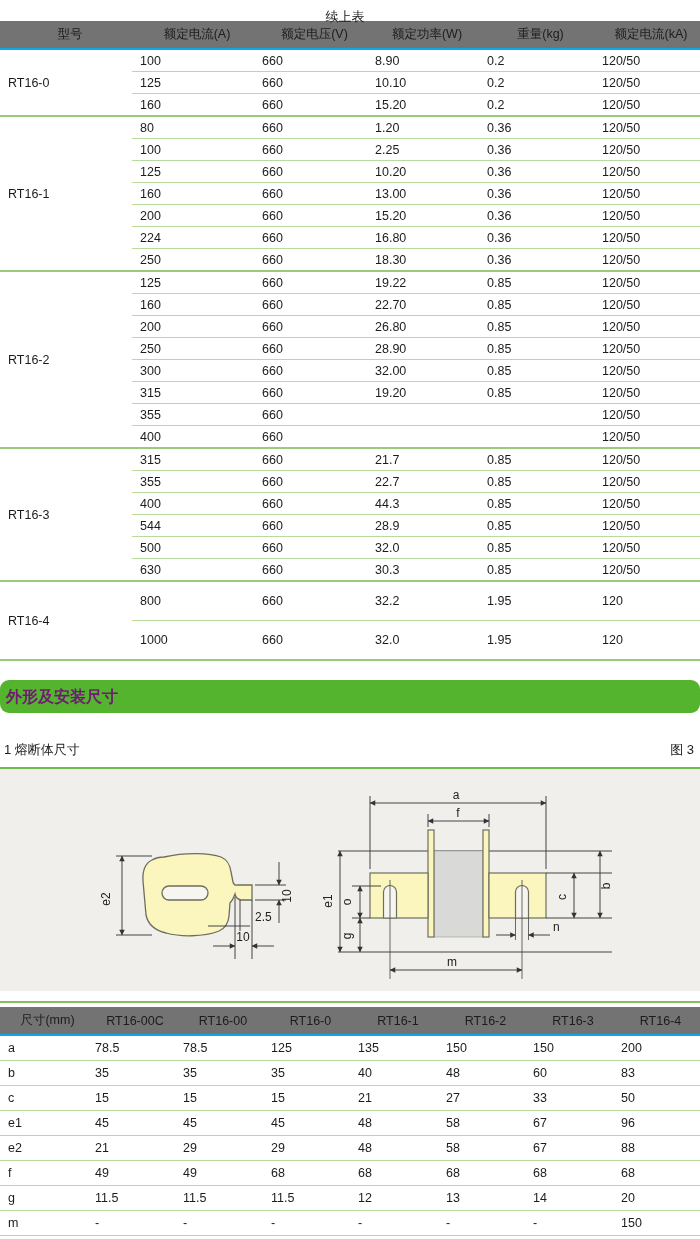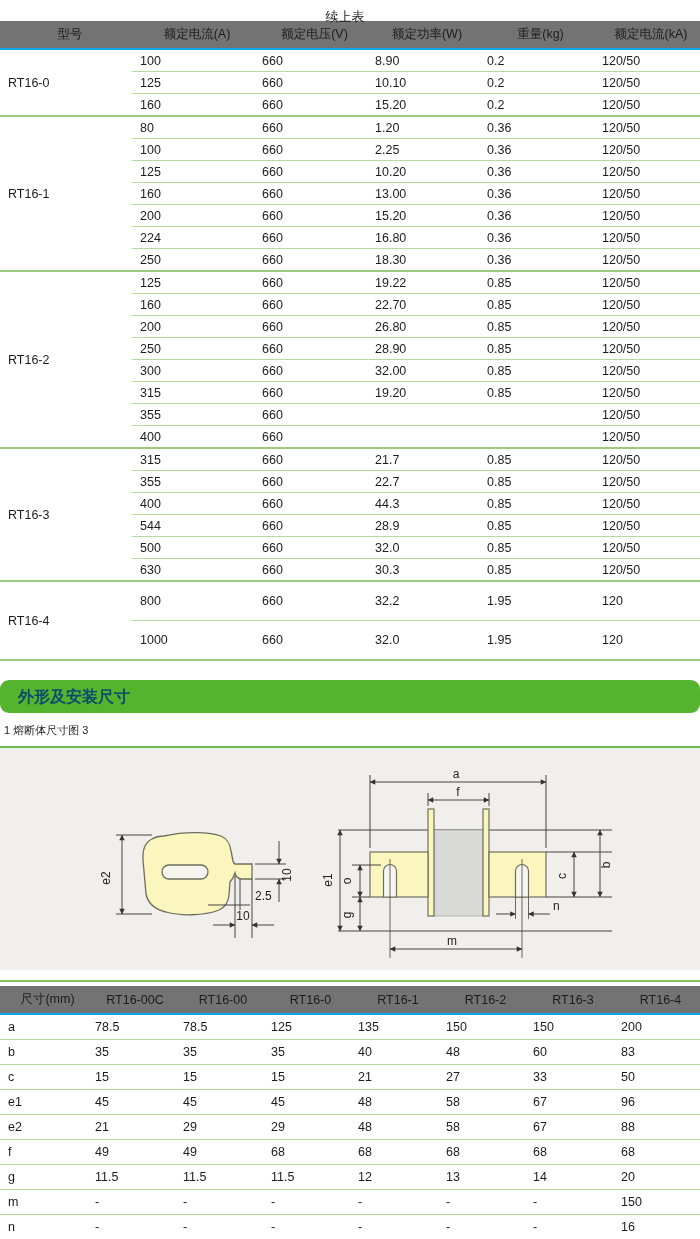--- a/index.html
+++ b/index.html
@@ -7,24 +7,24 @@
         font-family:"Liberation Sans","DejaVu Sans",sans-serif;color:#1c1c1c;}
   .continued{padding:8px 10px 2px 0;text-align:center;font-size:13px;height:18px;box-sizing:border-box;}
   table{border-collapse:collapse;table-layout:fixed;width:700px;font-size:12.5px;color:#1c1c1c;}
   th{background:#737373;height:27px;text-align:center;font-weight:normal;padding:0 0 0 8px;
      border-bottom:2px solid #0ea5e9;font-size:12.5px;}
   .spec{margin-top:3px;}
   .spec td{height:21px;padding:0 0 0 8px;border-bottom:1px solid #b7da9e;white-space:nowrap;overflow:hidden;}
   .spec td.model-cell{border-bottom:2px solid #9aca7c;vertical-align:middle;}
   .spec tr.group-end td{border-bottom:2px solid #9aca7c;}
   .spec tr.tall td{height:38px;}
-  .banner{margin-top:19px;height:33px;border-radius:9px;background:#54b42e;color:#0c4a6e;
-          font-weight:bold;font-size:16px;line-height:33px;padding-left:18px;box-sizing:border-box;}
-  .subrow{display:flex;align-items:center;
-          padding:10px 6px 8px 4px;font-size:11px;}
+  .banner{margin-top:19px;height:33px;border-radius:9px;background:#54b42e;color:#701a75;
+          font-weight:bold;font-size:16px;line-height:33px;padding-left:6px;box-sizing:border-box;}
+  .subrow{display:flex;justify-content:space-between;align-items:center;
+          padding:28px 6px 8px 4px;font-size:13px;}
   .rule-green{height:2px;background:#6dbb4b;}
   .rule-green2{height:2px;background:#84bf60;margin-top:10px;}
   .diagram{height:222px;background:#f0efeb;position:relative;}
   .diagram svg{display:block;}
   .dim{margin-top:4px;}
   .dim td{height:24px;padding:0 0 0 8px;border-bottom:1px solid #b7da9e;white-space:nowrap;}
   svg text{font-family:"Liberation Sans","DejaVu Sans",sans-serif;font-size:12px;fill:#222;}
 </style>
 </head>
 <body>

